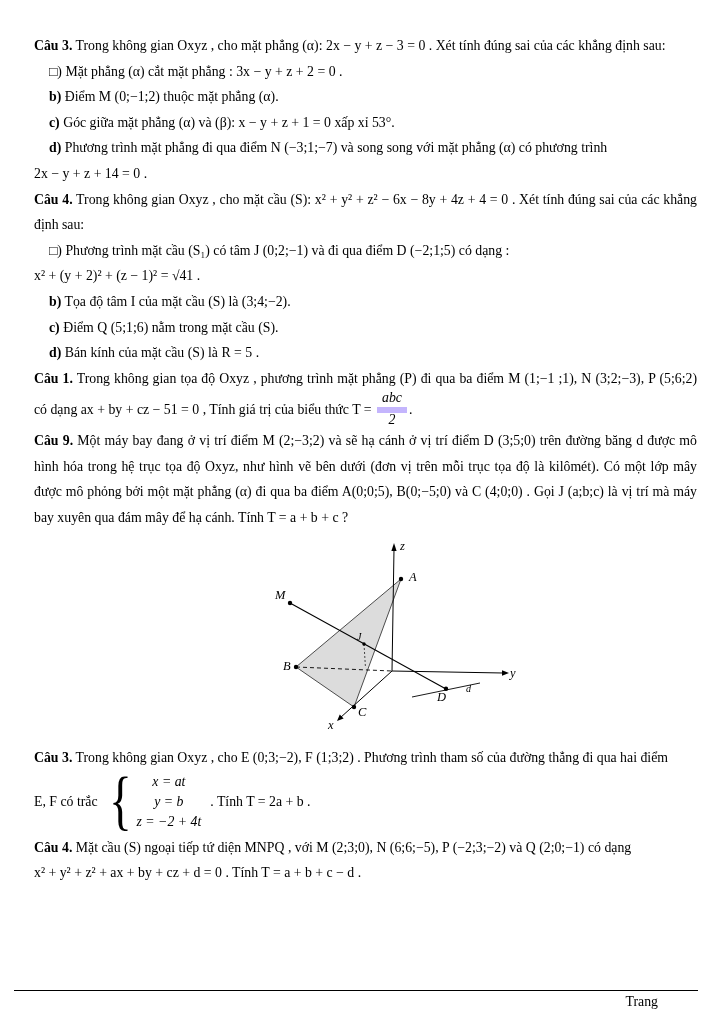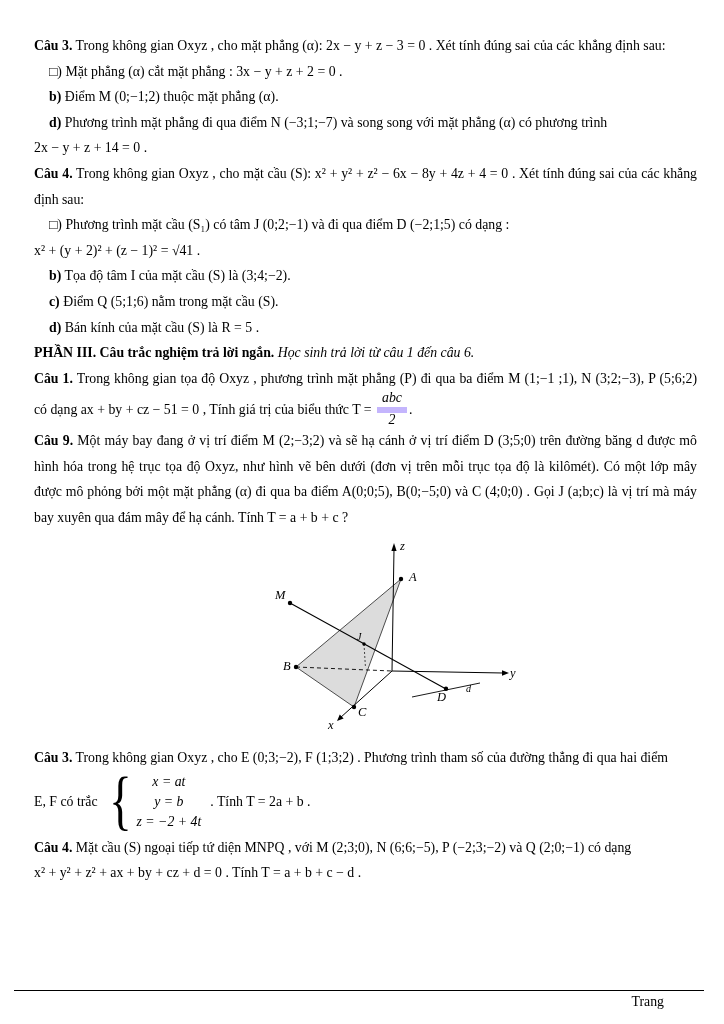--- a/index.html
+++ b/index.html
@@ -27,40 +27,44 @@
   .system { display: inline-flex; align-items: center; }
   .brace {
     font-size: 56px; line-height: 1; font-weight: 400;
     transform: scaleY(1.18) scaleX(0.85); transform-origin: center;
     padding-bottom: 5px;
   }
   .eqs { display: flex; flex-direction: column; font-style: italic; line-height: 20px; padding-left: 3px; text-align: center; }
   .figure { margin: 6px 0 4px 220px; width: 290px; }
   .flbl { font-family: "Liberation Serif", serif; font-style: italic; font-size: 12.5px; fill: #000; }
   .flbl-sm { font-size: 10px; }
-  .footer { position: absolute; left: 8px; right: 14px; bottom: 14px; }
+  .footer { position: absolute; left: 8px; right: 20px; bottom: 14px; }
   .footer-rule { border-top: 1.6px solid #000; }
   .footer-text { text-align: right; padding-right: 40px; margin-top: 2px; line-height: 18px; }
 </style>
 </head>
 <body>
 
 <div class="page">
 
   <p>
     <b class="lbl">Câu 3.</b>
     <span>Trong không gian Oxyz , cho mặt phẳng (α): 2x − y + z − 3 = 0 . Xét tính đúng sai của các khẳng định sau:</span>
   </p>
   <p class="indent">
     <span class="boxlbl">□)</span>
     <span>Mặt phẳng (α) cắt mặt phẳng : 3x − y + z + 2 = 0 .</span>
   </p>
   <p class="indent">
     <b class="lbl">b)</b>
     <span>Điểm M (0;−1;2)  thuộc mặt phẳng (α).</span>
+  </p>
+  <p class="indent">
+    <b class="lbl">c)</b>
+    <span>Góc giữa mặt phẳng (α) và (β): x − y + z + 1 = 0  xấp xỉ 53°.</span>
   </p>
   <p class="indent">
     <b class="lbl">d)</b>
     <span>Phương trình mặt phẳng đi qua điểm N (−3;1;−7) và song song với mặt phẳng (α) có phương trình</span>
   </p>
   <p>
     <span>2x − y + z + 14 = 0 .</span>
   </p>
 
   <p>
@@ -80,24 +84,20 @@
   </p>
   <p class="indent">
     <b class="lbl">c)</b>
     <span>Điểm Q (5;1;6) nằm trong mặt cầu (S).</span>
   </p>
   <p class="indent">
     <b class="lbl">d)</b>
     <span>Bán kính của mặt cầu (S)  là R = 5 .</span>
   </p>
 
-  <p>
-    <b class="part-title">PHẦN III. Câu trắc nghiệm trả lời ngắn.</b>
-    <i class="ital">Học sinh trả lời từ câu 1 đến câu 6.</i>
-  </p>
 
   <p>
     <b class="lbl">Câu 1.</b>
     <span>Trong không gian tọa độ Oxyz , phương trình mặt phẳng (P) đi qua ba điểm M (1;−1 ;1), N (3;2;−3), P (5;6;2) có dạng ax + by + cz − 51 = 0 , Tính giá trị của biểu thức T =</span>
     <span class="frac"><span class="fnum">abc</span><span class="fden">2</span></span><span>.</span>
   </p>
 
   <p>
     <b class="lbl">Câu 9.</b>
     <span>Một máy bay đang ở vị trí điểm M (2;−3;2) và sẽ hạ cánh ở vị trí điểm D (3;5;0) trên đường băng d được mô hình hóa trong hệ trục tọa độ Oxyz, như hình vẽ bên dưới (đơn vị trên mỗi trục tọa độ là kilômét). Có một lớp mây được mô phỏng bởi một mặt phẳng (α) đi qua ba điểm A(0;0;5), B(0;−5;0) và C (4;0;0) . Gọi J (a;b;c) là vị trí mà máy bay xuyên qua đám mây để hạ cánh. Tính T = a + b + c ?</span>

